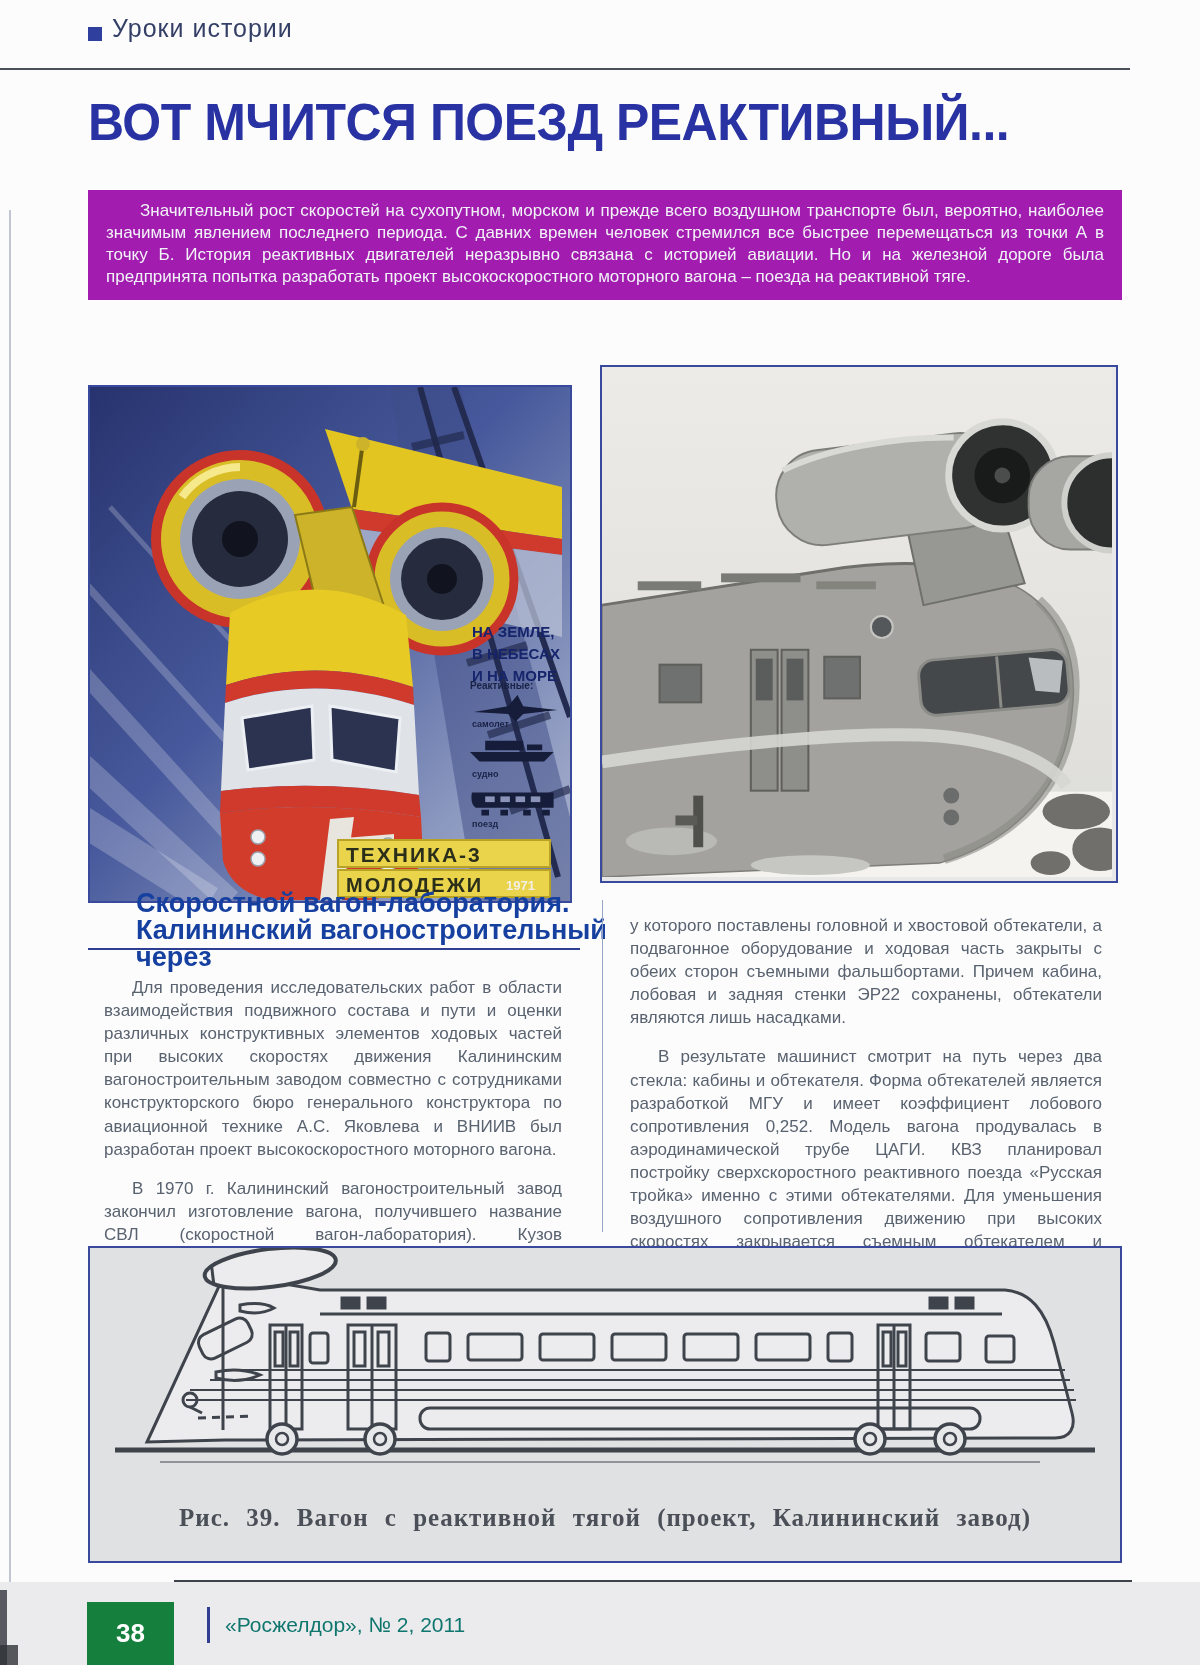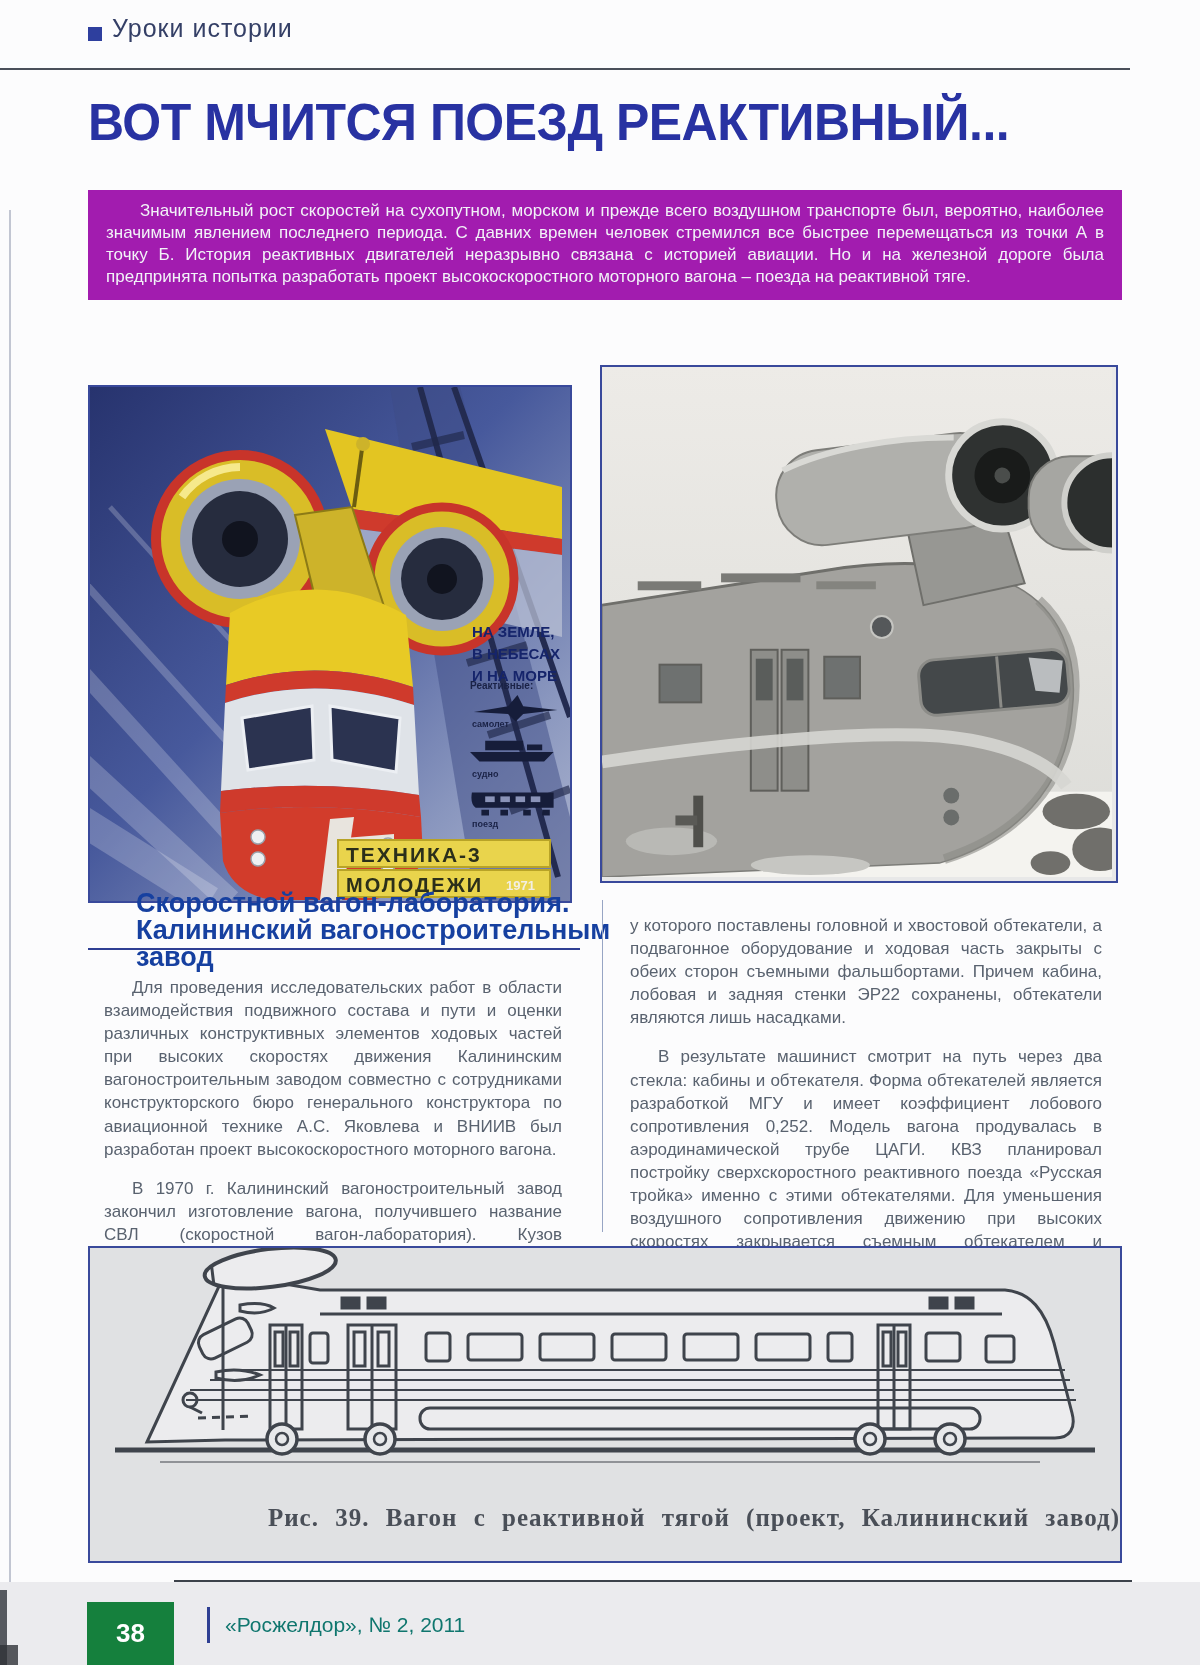--- a/index.html
+++ b/index.html
@@ -34,21 +34,21 @@
   
   .col{font-size:17px;line-height:23.1px;color:#59626f;text-align:justify;}
   .col p{margin:16px;}
   .col p.ind{text-indent:28px;}
   .col-left{left:88px;top:960px;width:490px;}
   .col-right{left:614px;top:898px;width:504px;}
   .col-rule{left:602px;top:900px;width:1px;height:332px;background:#97a5c4;}
 
   
   .fig-box{left:88px;top:1246px;width:1030px;height:313px;border:2px solid #39499b;background:#e0e1e3;}
-  .fig-cap{position:absolute;left:0;top:256px;width:100%;text-align:right;
+  .fig-cap{position:absolute;left:0;top:256px;width:100%;text-align:center;
            font-family:"Liberation Serif",serif;font-weight:700;font-size:25px;color:#4a4f58;
            letter-spacing:1px;word-spacing:9px;}
 
   
   .foot-band{left:0;top:1582px;width:1200px;height:83px;background:#ebebee;}
   .foot-line{left:174px;top:1580px;width:958px;height:2px;background:#3d424b;}
   .page-square{left:87px;top:1602px;width:87px;height:63px;background:#15803d;color:#ffffff;
                font-size:26px;font-weight:700;display:flex;align-items:center;justify-content:center;}
   .foot-bar{left:207px;top:1607px;width:3px;height:36px;background:#2e3f93;}
   .journal{left:225px;top:1613px;font-size:21px;color:#0f766e;}
@@ -251,21 +251,21 @@
         <ellipse cx="70" cy="478" rx="46" ry="14" fill="#b9b9b5"></ellipse>
         <rect x="92" y="432" width="10" height="52" fill="#4f4f4b"></rect>
         <rect x="74" y="452" width="22" height="10" fill="#5a5a56"></rect>
         <ellipse cx="210" cy="502" rx="60" ry="10" fill="#c6c6c2"></ellipse>
       </g>
     </svg>
   </div>
 
   <div class="abs sec-head">
     <div>Скоростной вагон-лаборатория.</div>
-    <div>Калининский вагоностроительным завод</div>
+    <div>Калининский вагоностроительный через</div>
   </div>
   <div class="abs sec-rule"></div>
 
   <div class="abs col col-left">
     <p class="ind">Для проведения исследовательских работ в области взаимодействия подвижного состава и пути и оценки различных конструктивных элементов ходовых частей при высоких скоростях движения Калининским вагоностроительным заводом совместно с сотрудниками конструкторского бюро генерального конструктора по авиационной технике А.С. Яковлева и ВНИИВ был разработан проект высокоскоростного моторного вагона.</p>
     <p class="ind">В 1970 г. Калининский вагоностроительный завод закончил изготовление вагона, получившего название СВЛ (скоростной вагон-лаборатория). Кузов высокоскоростного вагона представляет собой кузов моторного головного вагона ЭР22,</p>
   </div>
   <div class="abs col-rule"></div>
   <div class="abs col col-right">
     <p>у которого поставлены головной и хвостовой обтекатели, а подвагонное оборудование и ходовая часть закрыты с обеих сторон съемными фальшбортами. Причем кабина, лобовая и задняя стенки ЭР22 сохранены, обтекатели являются лишь насадками.</p>

